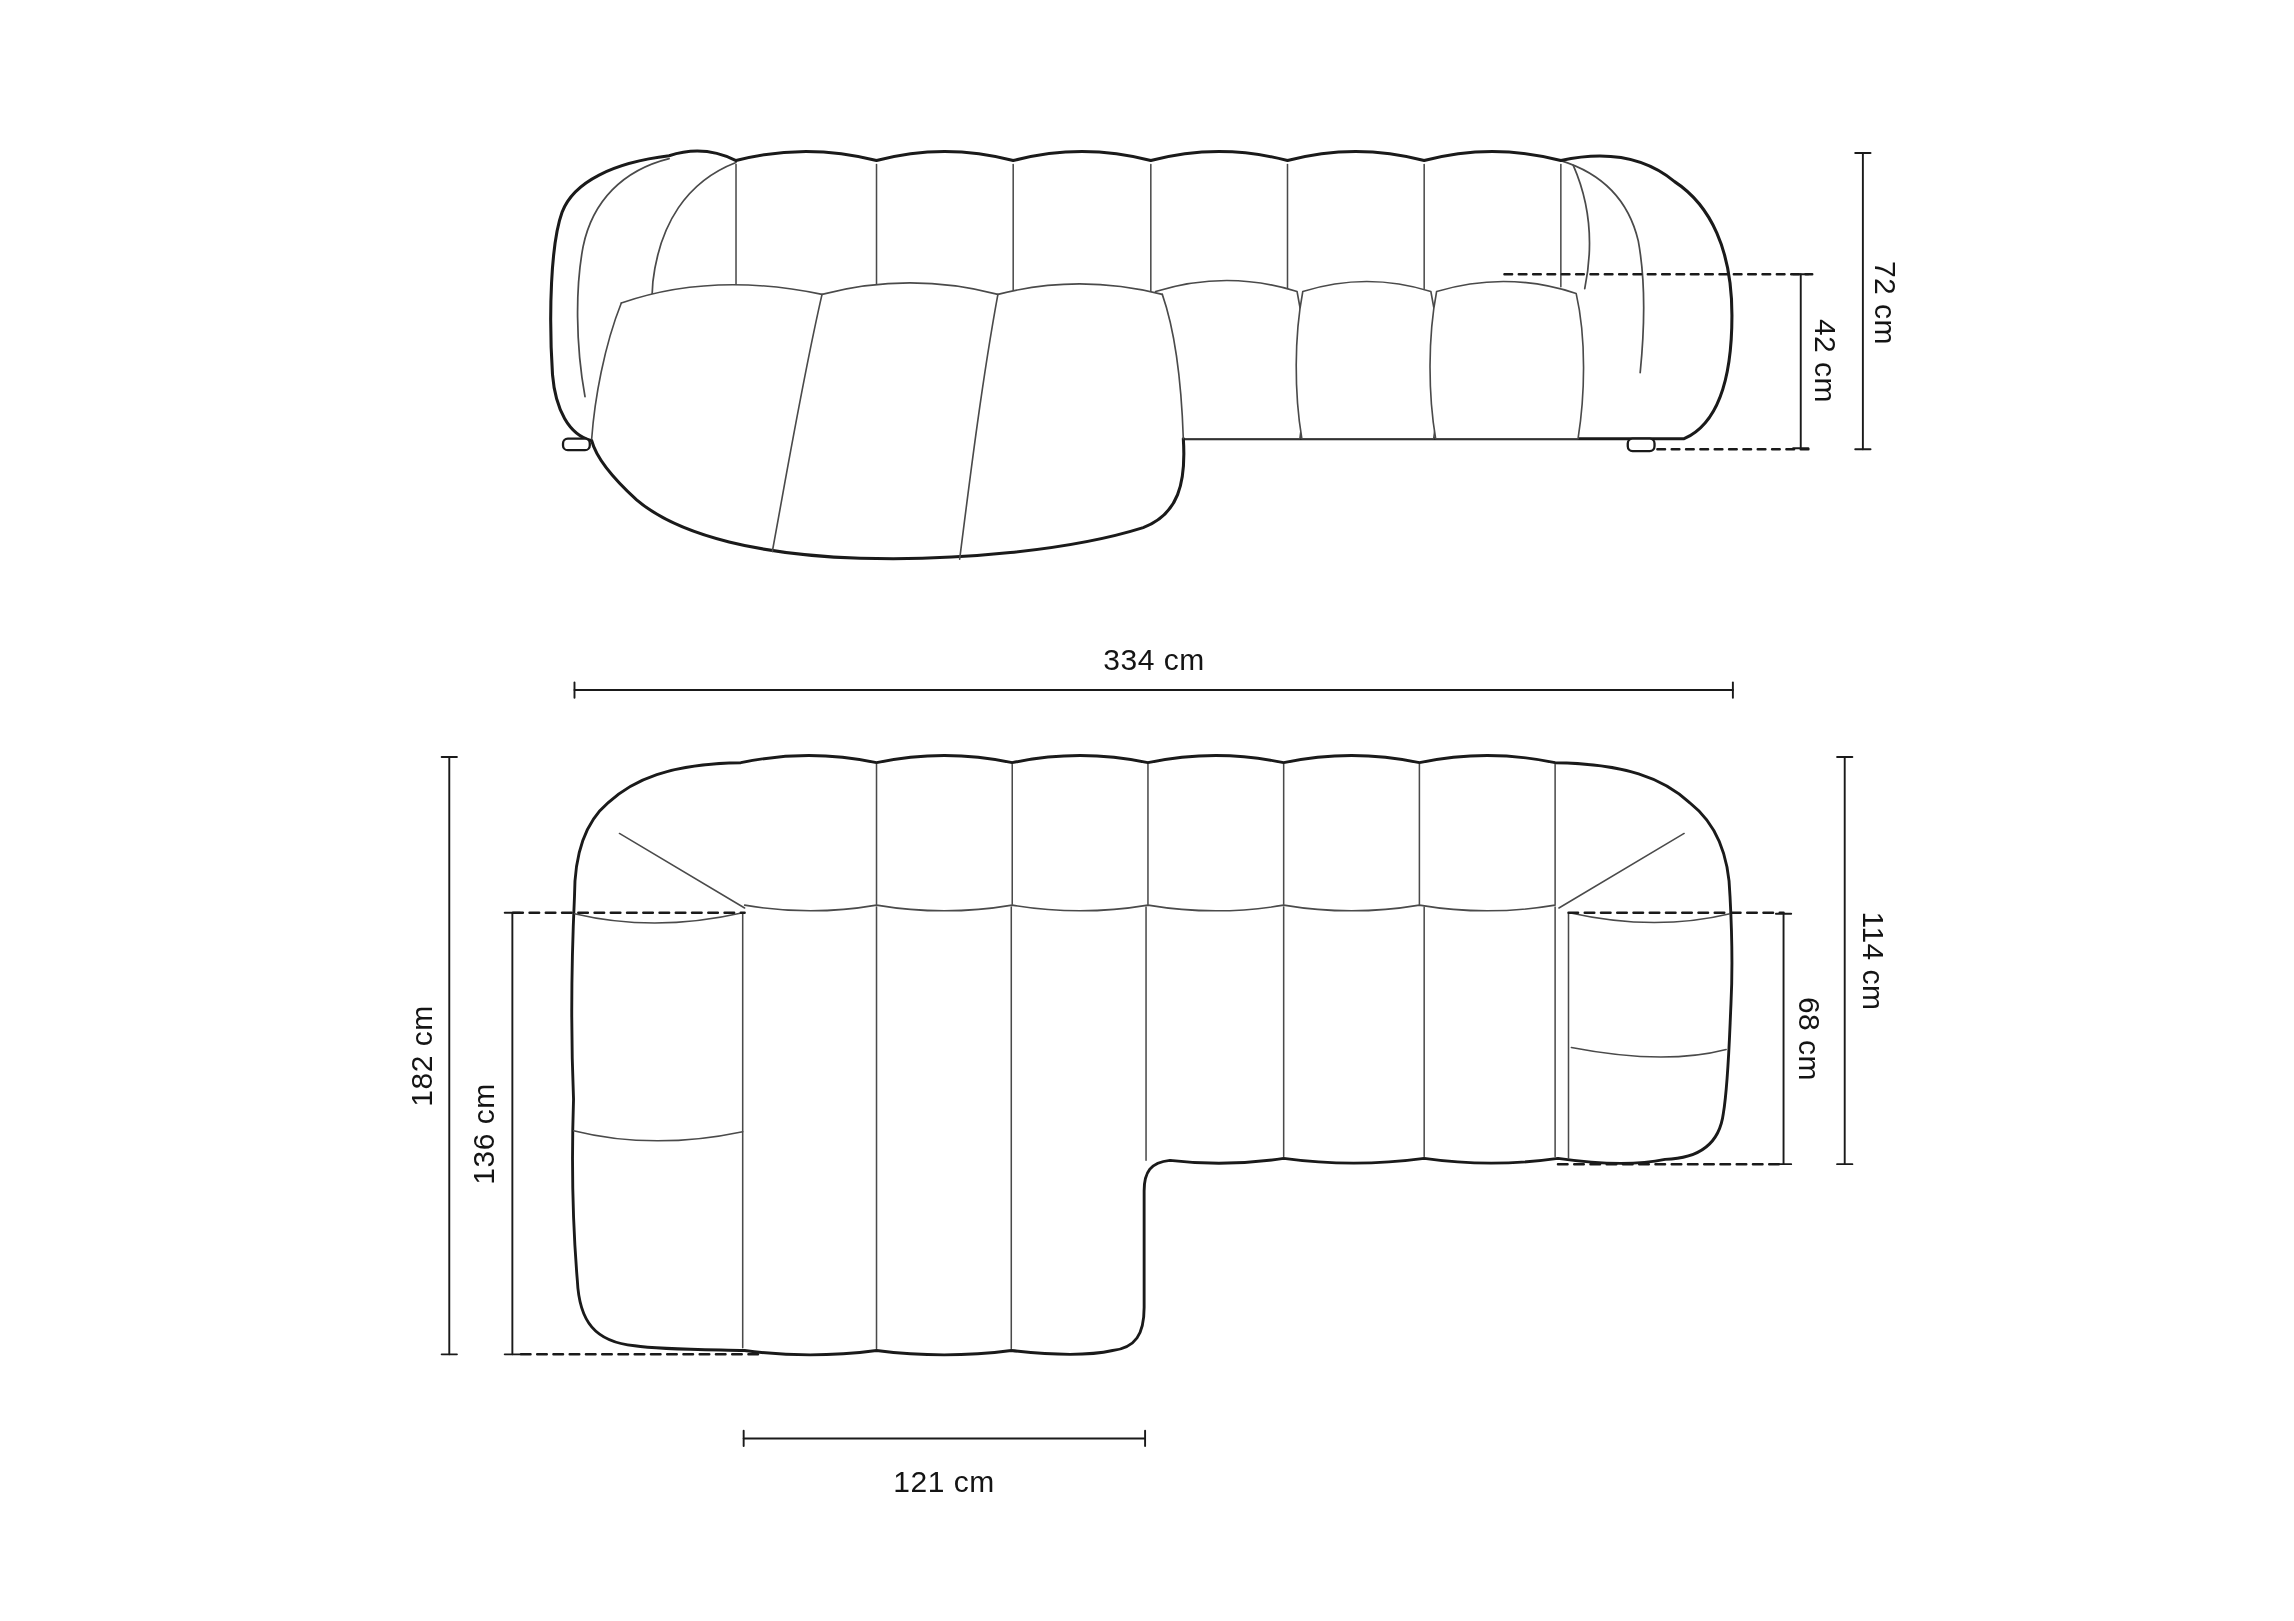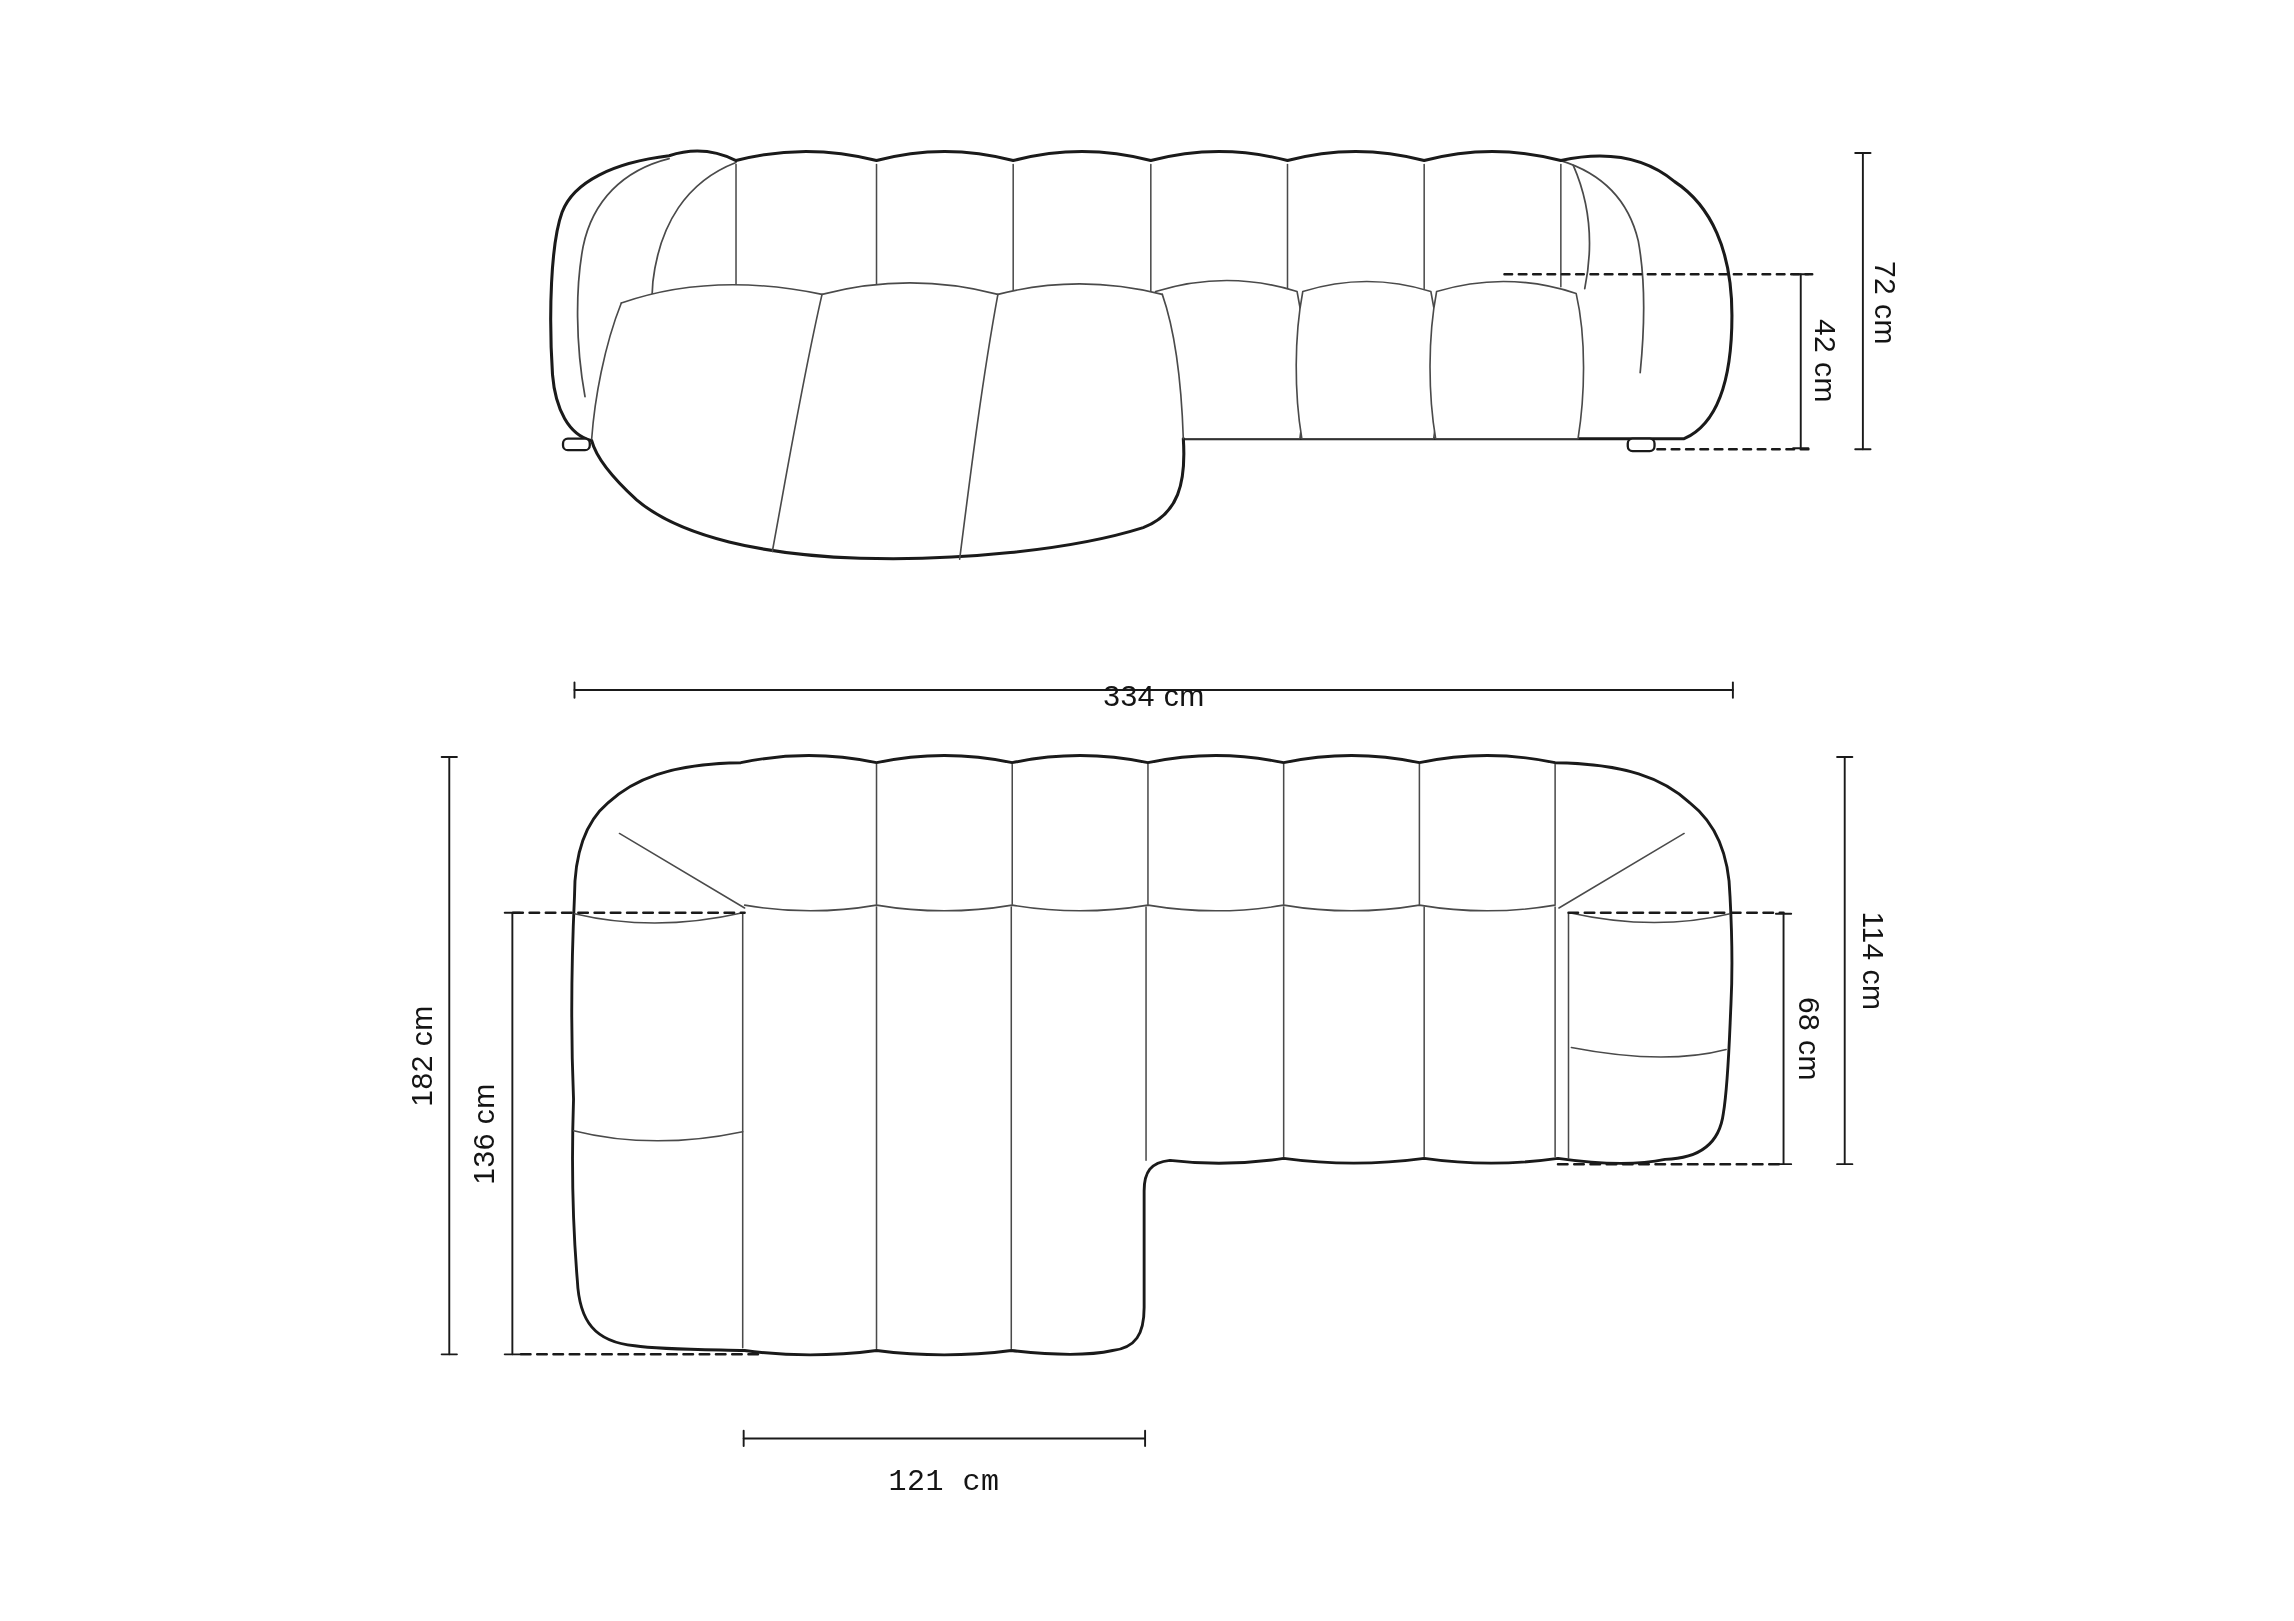--- a/index.html
+++ b/index.html
@@ -149,21 +149,21 @@
         <path d="M 1866,956 L 1866,1218"></path>
         <path d="M 1858,956 L 1874,956"></path>
         <path d="M 1858,1218 L 1874,1218"></path>
       </g>
     </g>
   </svg>
 
   <div class="dim-label rot-cw" style="left:1885px;top:303px;">72 cm</div>
   <div class="dim-label rot-cw" style="left:1825px;top:361px;">42 cm</div>
 
-  <div class="dim-label" style="left:1154px;top:696px;">334 cm</div>
+  <div class="dim-label" style="left:1154px;top:660px;">334 cm</div>
   <div class="dim-label rot-ccw" style="left:422px;top:1056px;">182 cm</div>
   <div class="dim-label rot-ccw" style="left:484px;top:1134px;">136 cm</div>
-  <div class="dim-label" style="left:944px;top:1482px;font-family:Liberation Mono, monospace;">121 cm</div>
+  <div class="dim-label" style="left:944px;top:1482px;">121 cm</div>
   <div class="dim-label rot-cw" style="left:1873px;top:961px;">114 cm</div>
   <div class="dim-label rot-cw" style="left:1809px;top:1039px;">68 cm</div>
 
 </div>
 
 
 </body></html>

